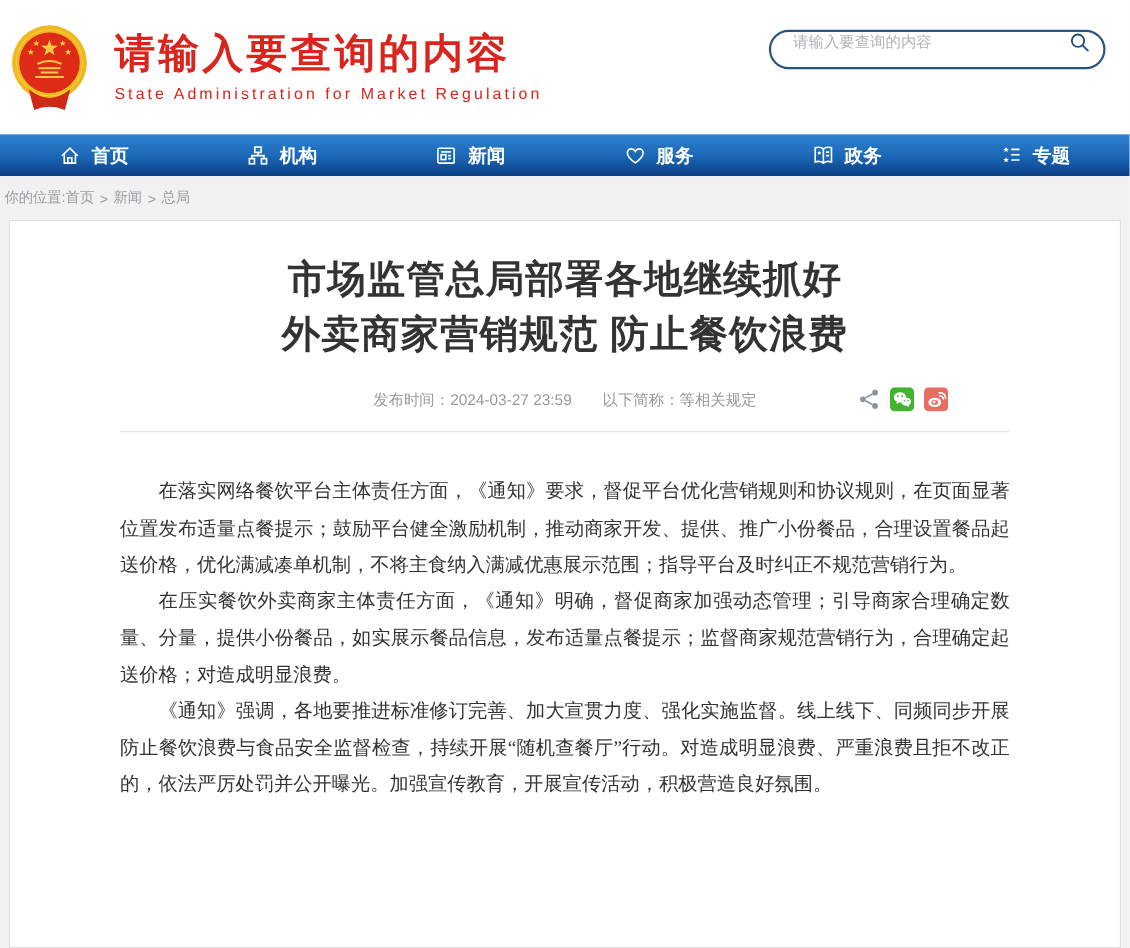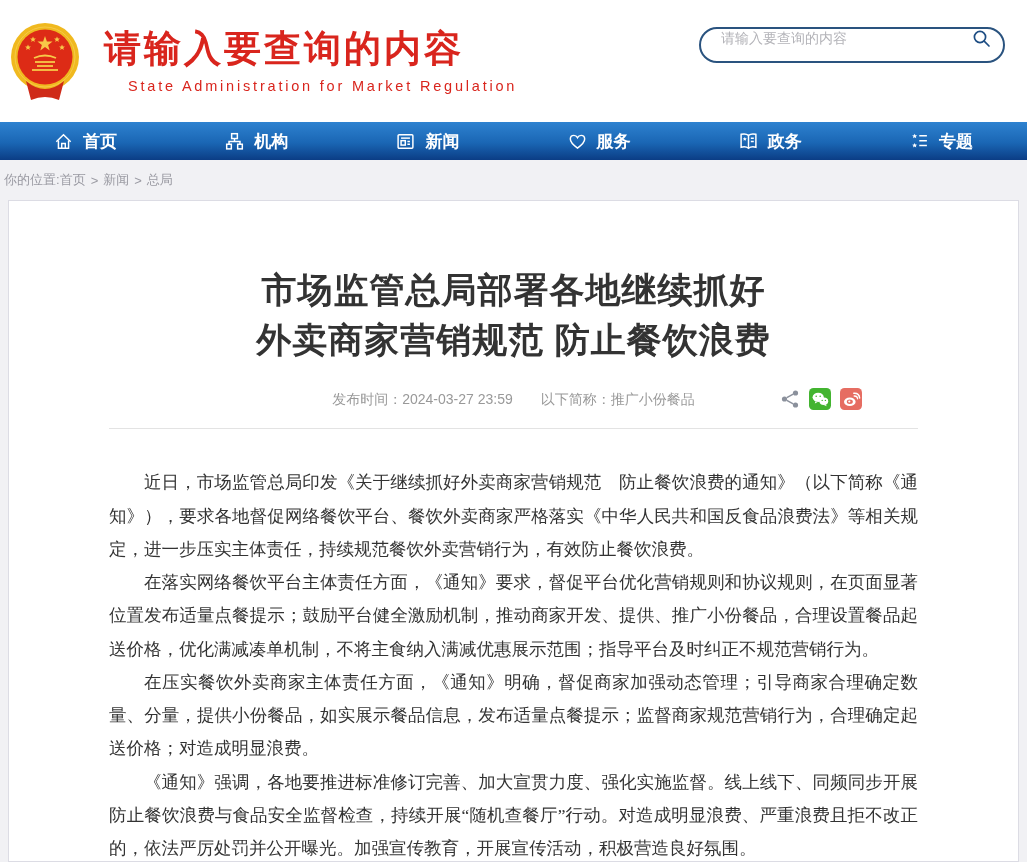--- a/index.html
+++ b/index.html
@@ -10,21 +10,21 @@
     font-family:"Liberation Sans","DejaVu Sans",sans-serif;
   }
 
   
   .site-header { height:122px; background:#fff; display:flex; align-items:center; position:relative; }
   .logo { margin:4px 22px 0 8px; cursor:pointer; }
   .site-title .zh {
     font-size:37px; font-weight:bold; color:#d9251d; letter-spacing:3px; line-height:1.15;
   }
   .site-title .en {
-    font-size:14.5px; color:#d9251d; letter-spacing:2.8px; margin-top:7px;margin-left:24px;
+    font-size:14.5px; color:#d9251d; letter-spacing:2.8px; margin-top:7px;
   }
   .search {
     position:absolute; right:22px; top:27px; width:306px; height:36px;
     border:2px solid #2a537f; border-radius:19px; background:#fff;
     display:flex; align-items:flex-start;
   }
   .search input {
     border:none; outline:none; flex:1; margin-left:18px; font-size:14px; color:#333; background:transparent;
     font-family:"Liberation Sans","DejaVu Sans",sans-serif;
   }
@@ -51,21 +51,21 @@
   .breadcrumb a { color:#9a9aa2; text-decoration:none; cursor:pointer; }
   .breadcrumb .sep { margin:0 5px; }
 
   
   .panel {
     margin:0 8px; height:662px; background:#fff; border:1px solid #dcdce4;
     padding:0 100px 30px; overflow:hidden;
   }
   .article-title {
     text-align:center; font-size:35px; color:#333; font-weight:600;
-    line-height:1.42; letter-spacing:1px; margin:64px 0 20px;
+    line-height:1.42; letter-spacing:1px; margin:28px 0 20px;
   }
   .meta-row { position:relative; height:30px; }
   .meta { text-align:center; font-size:14px; color:#999; line-height:30px; }
   .meta .src-label { margin-left:28px; }
   .share { position:absolute; right:56px; top:4px; display:flex; gap:9px; align-items:center; }
   .share > * { cursor:pointer; display:flex; }
   .divider { border:none; border-top:1px solid #e3e3e3; margin:14px 0 0; }
   .article-body {
     margin-top:37px;
     font-family:"Liberation Serif","DejaVu Serif",serif;
@@ -174,21 +174,21 @@
 </div>
 
 <main class="panel">
   <h1 class="article-title">
     <span>市场监管总局部署各地继续抓好</span><br>
     <span>外卖商家营销规范 防止餐饮浪费</span>
   </h1>
 
   <div class="meta-row">
     <div class="meta">
-      <span>发布时间：</span><span>2024-03-27 23:59</span><span class="src-label">以下简称：</span><span>推广小份餐品</span>
+      <span>发布时间：</span><span>2024-03-27 23:59</span><span class="src-label">以下简称：</span><span>等相关规定</span>
     </div>
     <div class="share">
       <span>
         <svg width="20" height="20" viewBox="0 0 20 20">
           <g fill="#8b919c">
               <circle cx="15.5" cy="4" r="2.6"></circle>
               <circle cx="4.5" cy="10" r="2.6"></circle>
               <circle cx="15.5" cy="16" r="2.6"></circle>
             </g>
           <g stroke="#8b919c" stroke-width="1.5">
@@ -219,18 +219,17 @@
           <path d="M13.8 5.2 Q19.2 4.8 19.6 10" stroke="#fff" stroke-width="1.5" fill="none" stroke-linecap="round"></path>
           <path d="M14.2 8 Q17.3 7.9 17.6 10.8" stroke="#fff" stroke-width="1.3" fill="none" stroke-linecap="round"></path>
         </svg>
       </span>
     </div>
   </div>
 
   <hr class="divider">
 
   <div class="article-body">
-    <p>近日，市场监管总局印发《关于继续抓好外卖商家营销规范　防止餐饮浪费的通知》（以下简称《通知》），要求各地督促网络餐饮平台、餐饮外卖商家严格落实《中华人民共和国反食品浪费法》等相关规定，进一步压实主体责任，持续规范餐饮外卖营销行为，有效防止餐饮浪费。</p>
     <p>在落实网络餐饮平台主体责任方面，《通知》要求，督促平台优化营销规则和协议规则，在页面显著位置发布适量点餐提示；鼓励平台健全激励机制，推动商家开发、提供、推广小份餐品，合理设置餐品起送价格，优化满减凑单机制，不将主食纳入满减优惠展示范围；指导平台及时纠正不规范营销行为。</p>
     <p>在压实餐饮外卖商家主体责任方面，《通知》明确，督促商家加强动态管理；引导商家合理确定数量、分量，提供小份餐品，如实展示餐品信息，发布适量点餐提示；监督商家规范营销行为，合理确定起送价格；对造成明显浪费。</p>
     <p>《通知》强调，各地要推进标准修订完善、加大宣贯力度、强化实施监督。线上线下、同频同步开展防止餐饮浪费与食品安全监督检查，持续开展“随机查餐厅”行动。对造成明显浪费、严重浪费且拒不改正的，依法严厉处罚并公开曝光。加强宣传教育，开展宣传活动，积极营造良好氛围。</p>
   </div>
 </main>
 
 </body></html>

